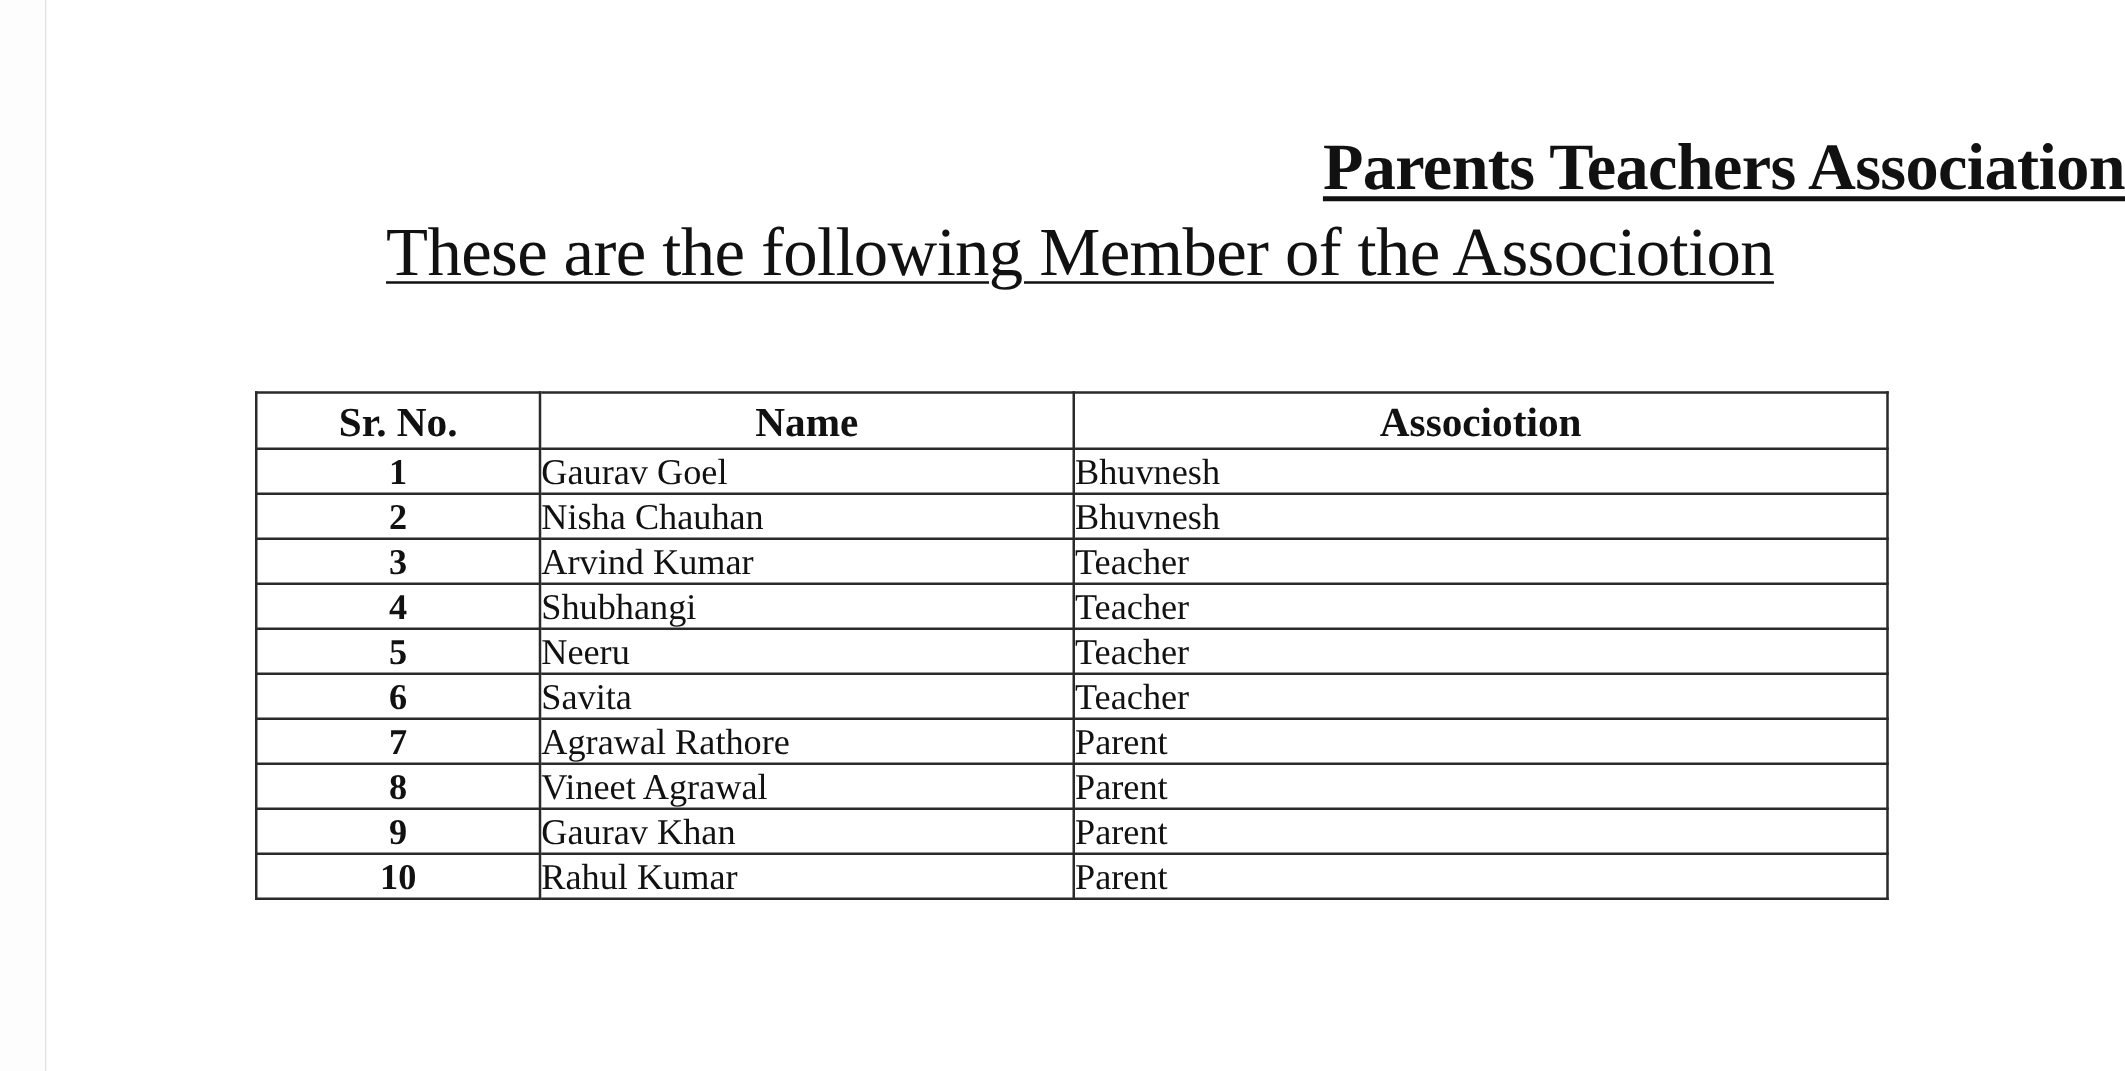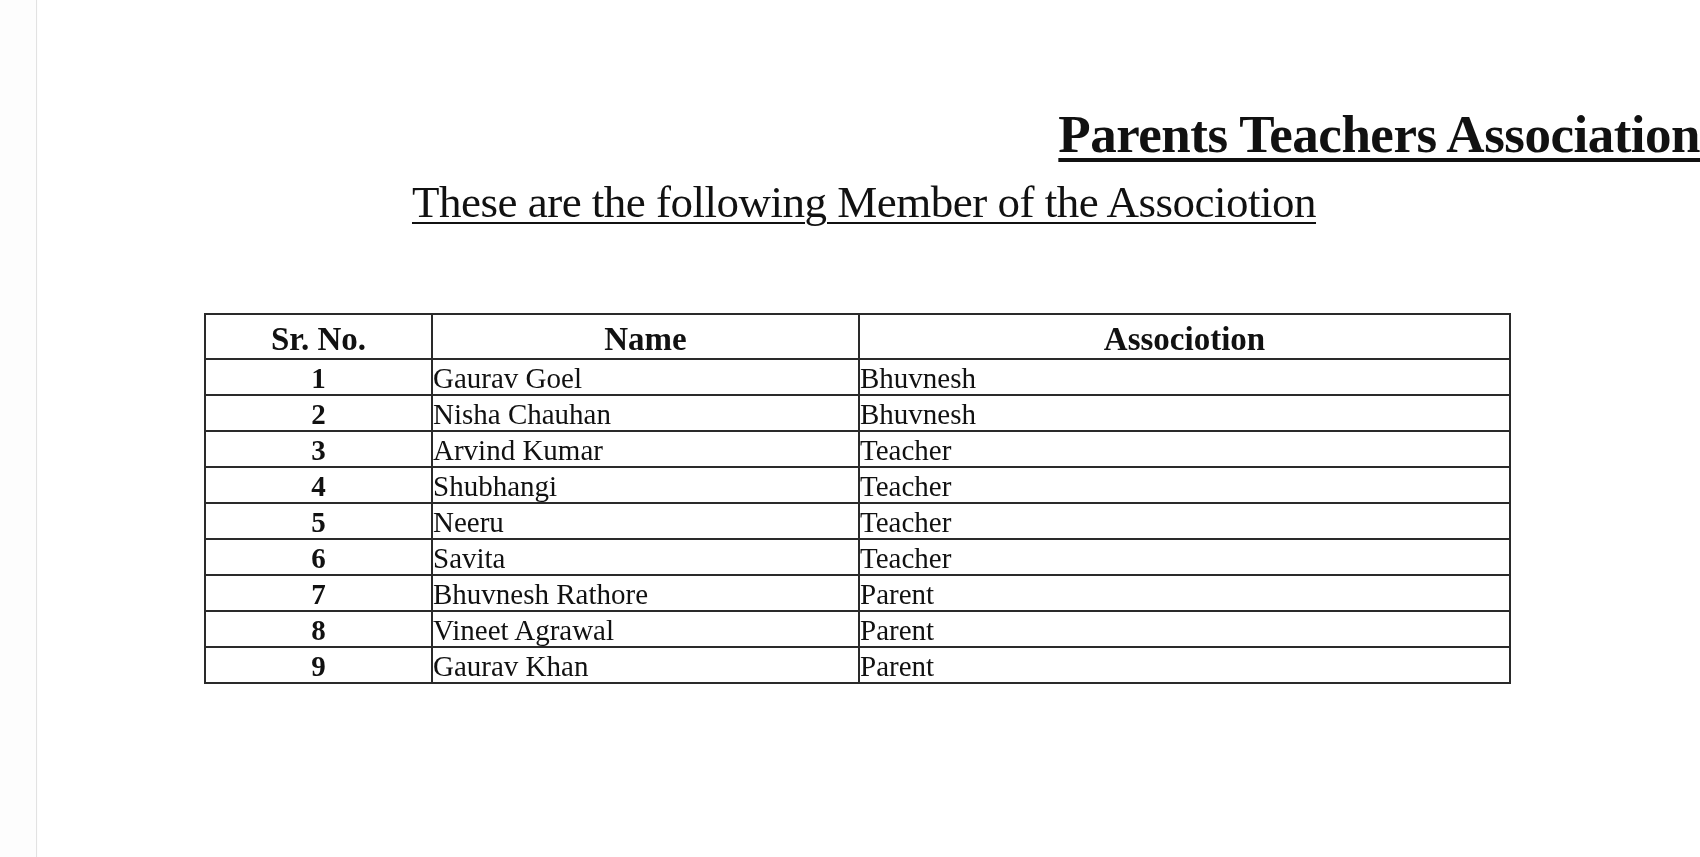--- a/index.html
+++ b/index.html
@@ -46,21 +46,21 @@
       text-decoration: underline;
       text-decoration-thickness: 4px;
       text-underline-offset: 6px;
     }
     .subtitle {
       position: absolute;
       left: 0;
       width: 1700px;
       top: 170px;
       text-align: center;
-      font-size: 45px;
+      font-size: 55px;
       line-height: 64px;
       letter-spacing: -0.5px;
       padding-left: 28px;
       box-sizing: border-box;
     }
     .subtitle span {
       text-decoration: underline;
       text-decoration-thickness: 2px;
       text-underline-offset: 5px;
     }
@@ -161,27 +161,32 @@
       <td class="name">Neeru</td>
       <td class="desig">Teacher</td>
     </tr>
     <tr>
       <td class="sr">6</td>
       <td class="name">Savita</td>
       <td class="desig">Teacher</td>
     </tr>
     <tr>
       <td class="sr">7</td>
-      <td class="name">Bhuvnesh Rathore</td>
+      <td class="name">Agrawal Rathore</td>
       <td class="desig">Parent</td>
     </tr>
     <tr>
       <td class="sr">8</td>
       <td class="name">Vineet Agrawal</td>
       <td class="desig">Parent</td>
     </tr>
     <tr>
       <td class="sr">9</td>
       <td class="name">Gaurav Khan</td>
       <td class="desig">Parent</td>
     </tr>
+    <tr>
+      <td class="sr">10</td>
+      <td class="name">Rahul Kumar</td>
+      <td class="desig">Parent</td>
+    </tr>
   </tbody>
 </table>
 
 </body></html>

